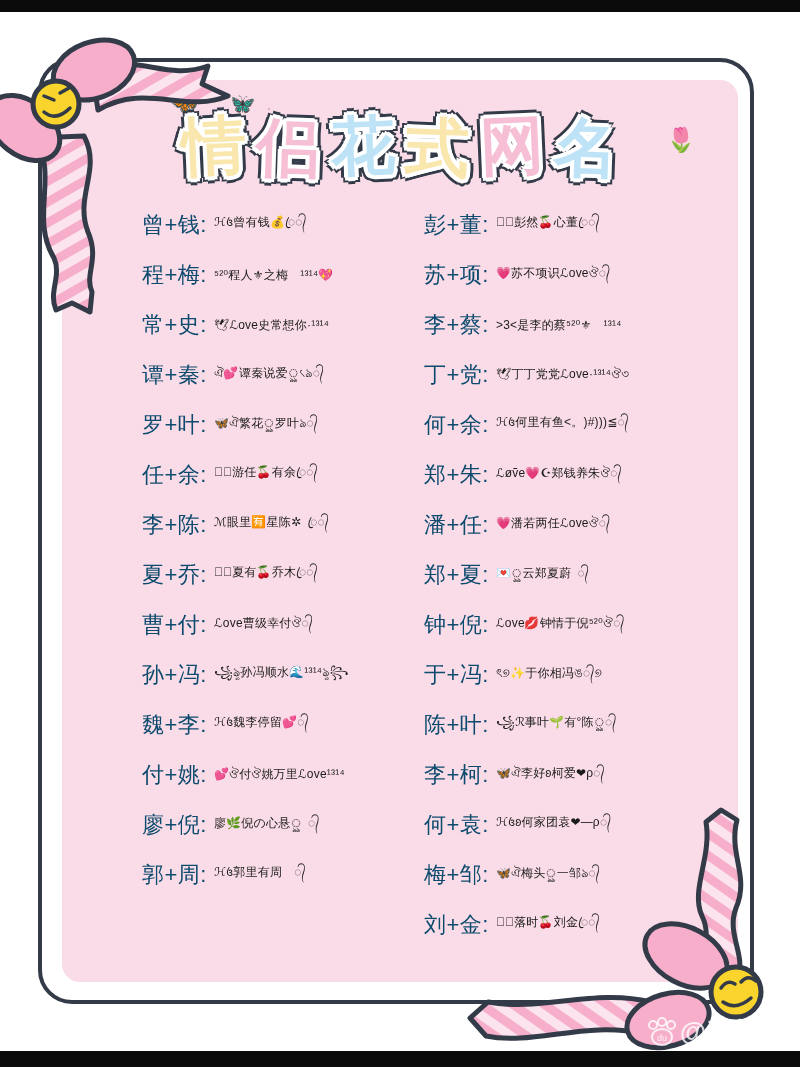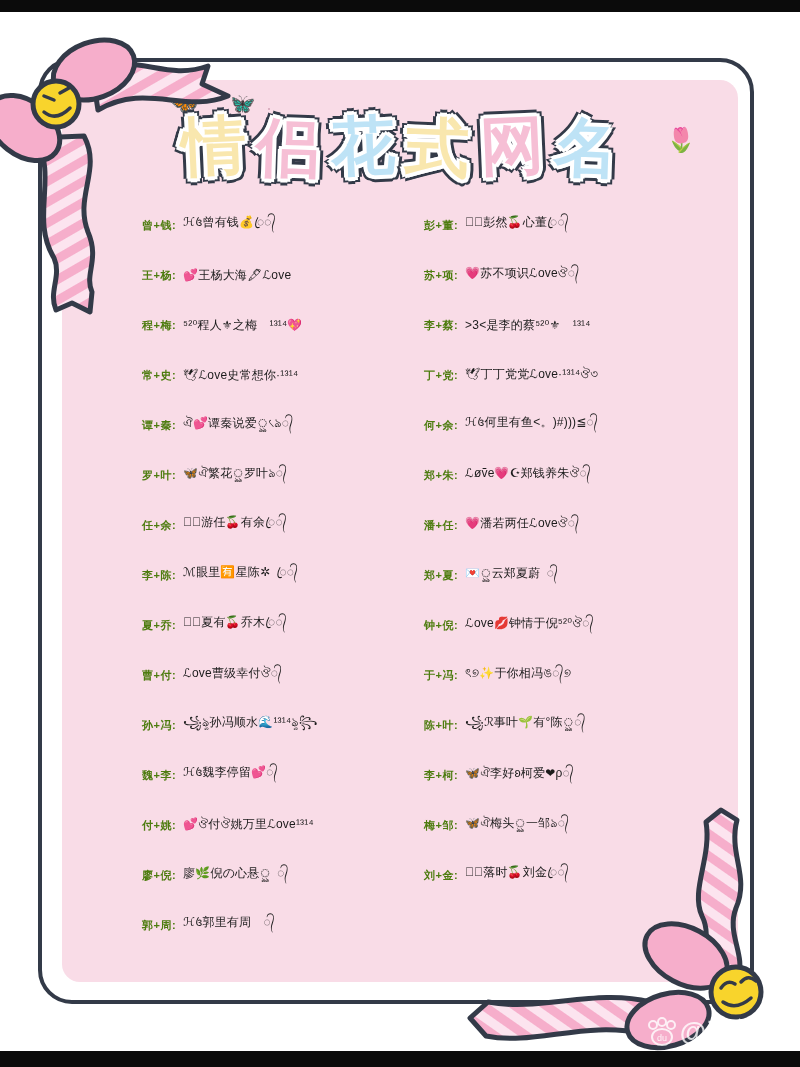--- a/index.html
+++ b/index.html
@@ -37,21 +37,21 @@
   .deco.b-blue{left:108px;top:8px;transform:rotate(-15deg);}
   .deco.b-pink{left:168px;top:12px;filter:hue-rotate(130deg) saturate(.7);transform:rotate(15deg);font-size:20px;}
   .deco.sparkle{left:146px;top:30px;color:#f0d984;font-size:16px;}
   .deco.dot{left:204px;top:18px;color:#d7a9bc;font-size:18px;}
 
   
   .col{position:absolute;top:120px;}
   .col.left{left:80px;width:278px;}
   .col.right{left:362px;width:312px;}
   .row{height:50px;display:flex;align-items:center;white-space:nowrap;}
-  .lbl{font-size:11px;font-weight:700;color:#4d7c0f;margin-right:7px;letter-spacing:.5px;}
+  .lbl{font-size:22px;font-weight:400;color:#0c4a6e;margin-right:7px;letter-spacing:.5px;}
   .fancy{font-size:12px;color:#1c1c1c;letter-spacing:.2px;}
 
   
   .bow{position:absolute;}
   .bow.tl{left:-6px;top:20px;}
   .bow.br{left:410px;top:806px;}
 
   
   .watermark{
     position:absolute;right:8px;top:1014px;display:flex;align-items:center;
@@ -90,24 +90,20 @@
     </div>
   <span class="flower deco" style="left:598px;top:46px;">🌷</span>
 
   <div class="col left">
 
       <div class="row">
         <span class="lbl">曾+钱:</span>
         <span class="fancy">ℋ꧔曾有钱💰ꦿ᭄</span>
       </div>
 
-      <div class="row">
-        <span class="lbl">王+杨:</span>
-        <span class="fancy">💕王杨大海🖋ℒove</span>
-      </div>
 
       <div class="row">
         <span class="lbl">程+梅:</span>
         <span class="fancy">⁵²⁰程人⚜之梅 ¹³¹⁴💖</span>
       </div>
 
       <div class="row">
         <span class="lbl">常+史:</span>
         <span class="fancy">🕊ℒove史常想你·¹³¹⁴</span>
       </div>
@@ -223,20 +219,24 @@
       <div class="row">
         <span class="lbl">陈+叶:</span>
         <span class="fancy">꧁ℛ事叶🌱有°陈ৣ᭄</span>
       </div>
 
       <div class="row">
         <span class="lbl">李+柯:</span>
         <span class="fancy">🦋ঐ李好ʚ柯爱❤ρ᭄</span>
       </div>
 
+      <div class="row">
+        <span class="lbl">何+袁:</span>
+        <span class="fancy">ℋ꧔ʚ何家团袁❤—ρ᭄</span>
+      </div>
 
       <div class="row">
         <span class="lbl">梅+邹:</span>
         <span class="fancy">🦋ঐ梅头ৣ一邹ঌ᭄</span>
       </div>
 
       <div class="row">
         <span class="lbl">刘+金:</span>
         <span class="fancy">ℳ᭄落时🍒刘金ꦿ᭄</span>
       </div>

